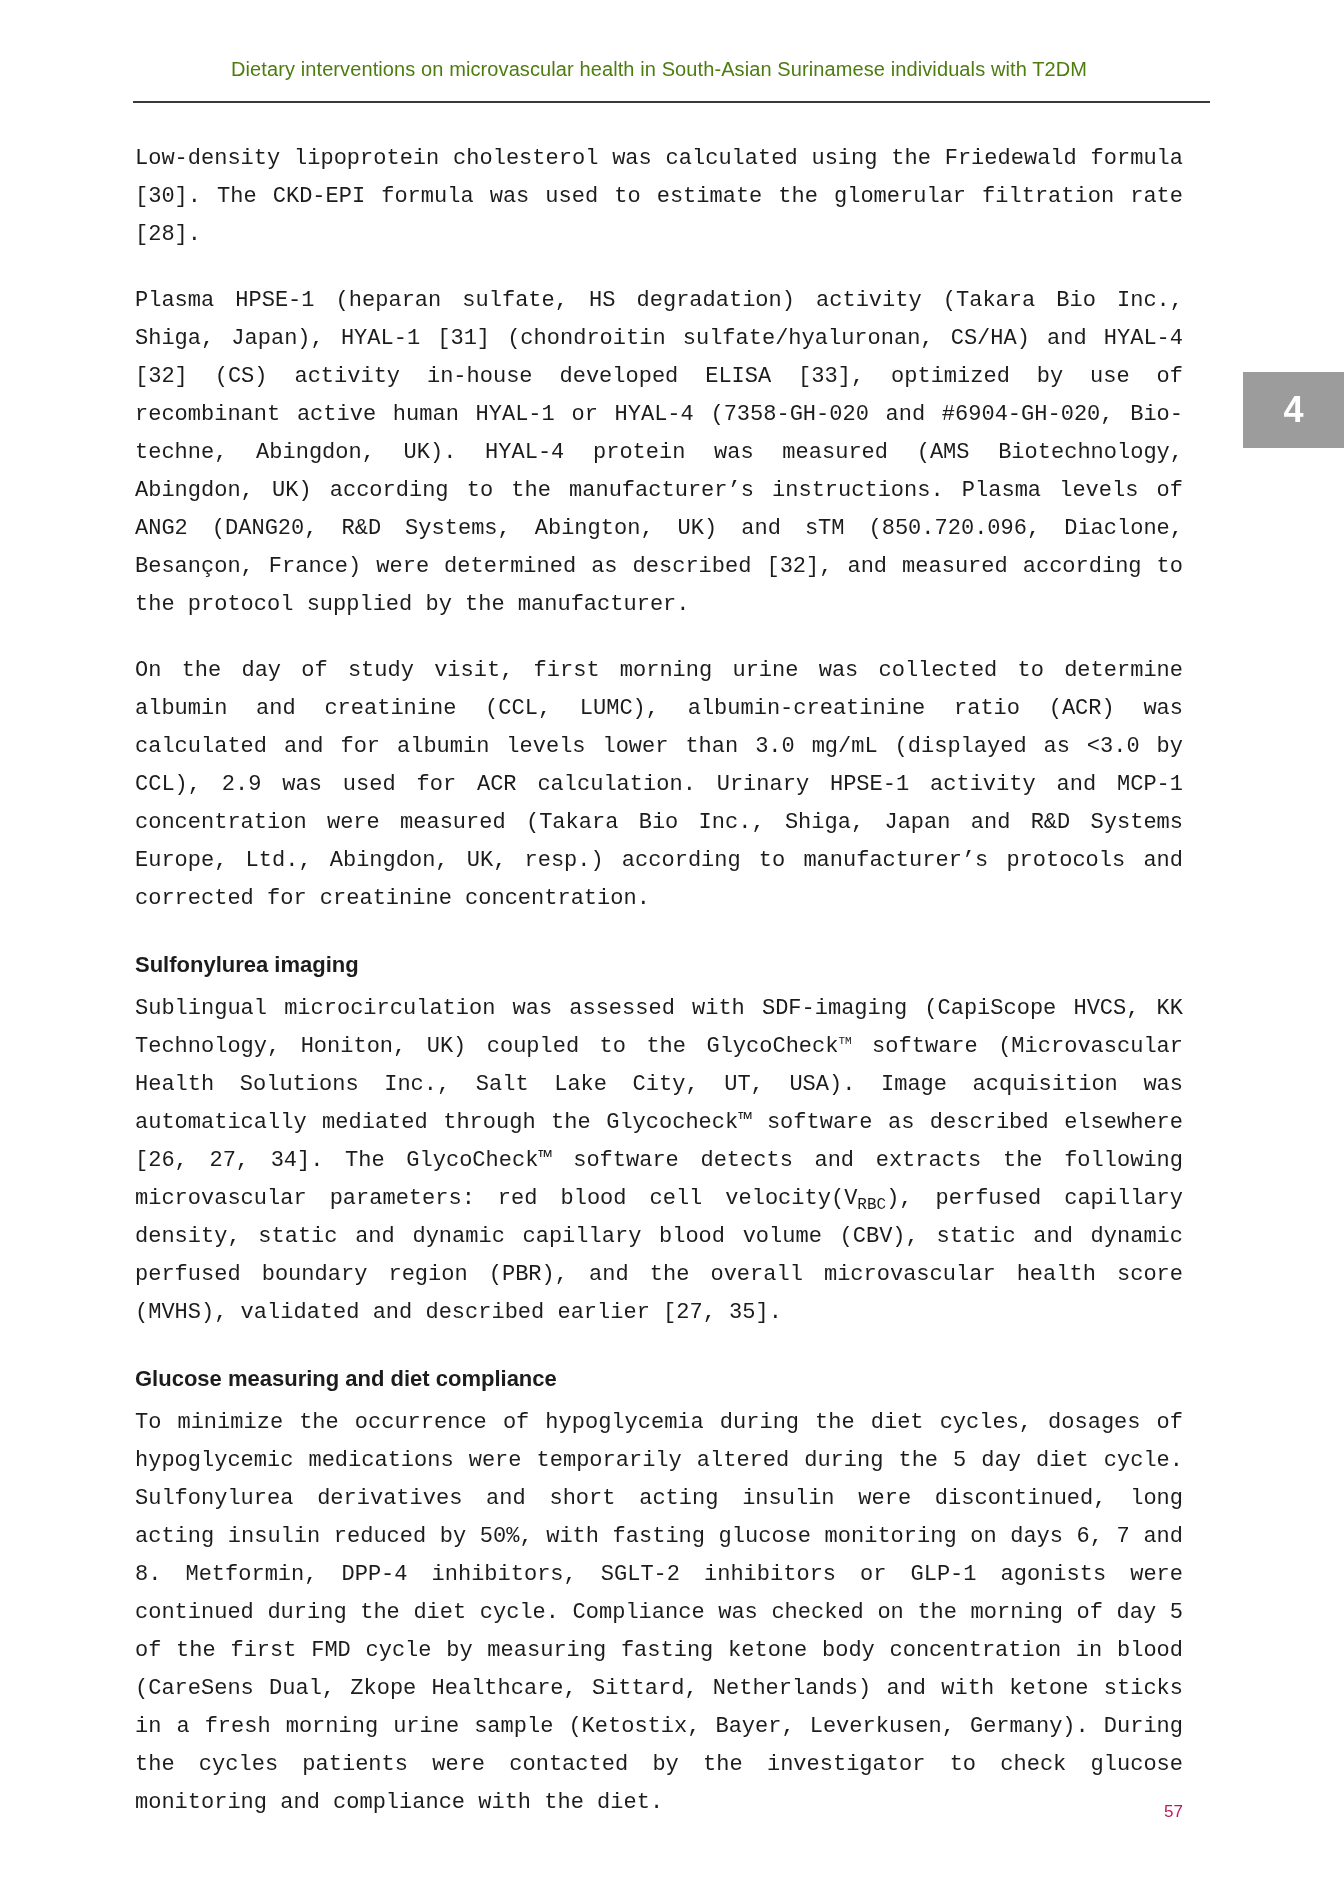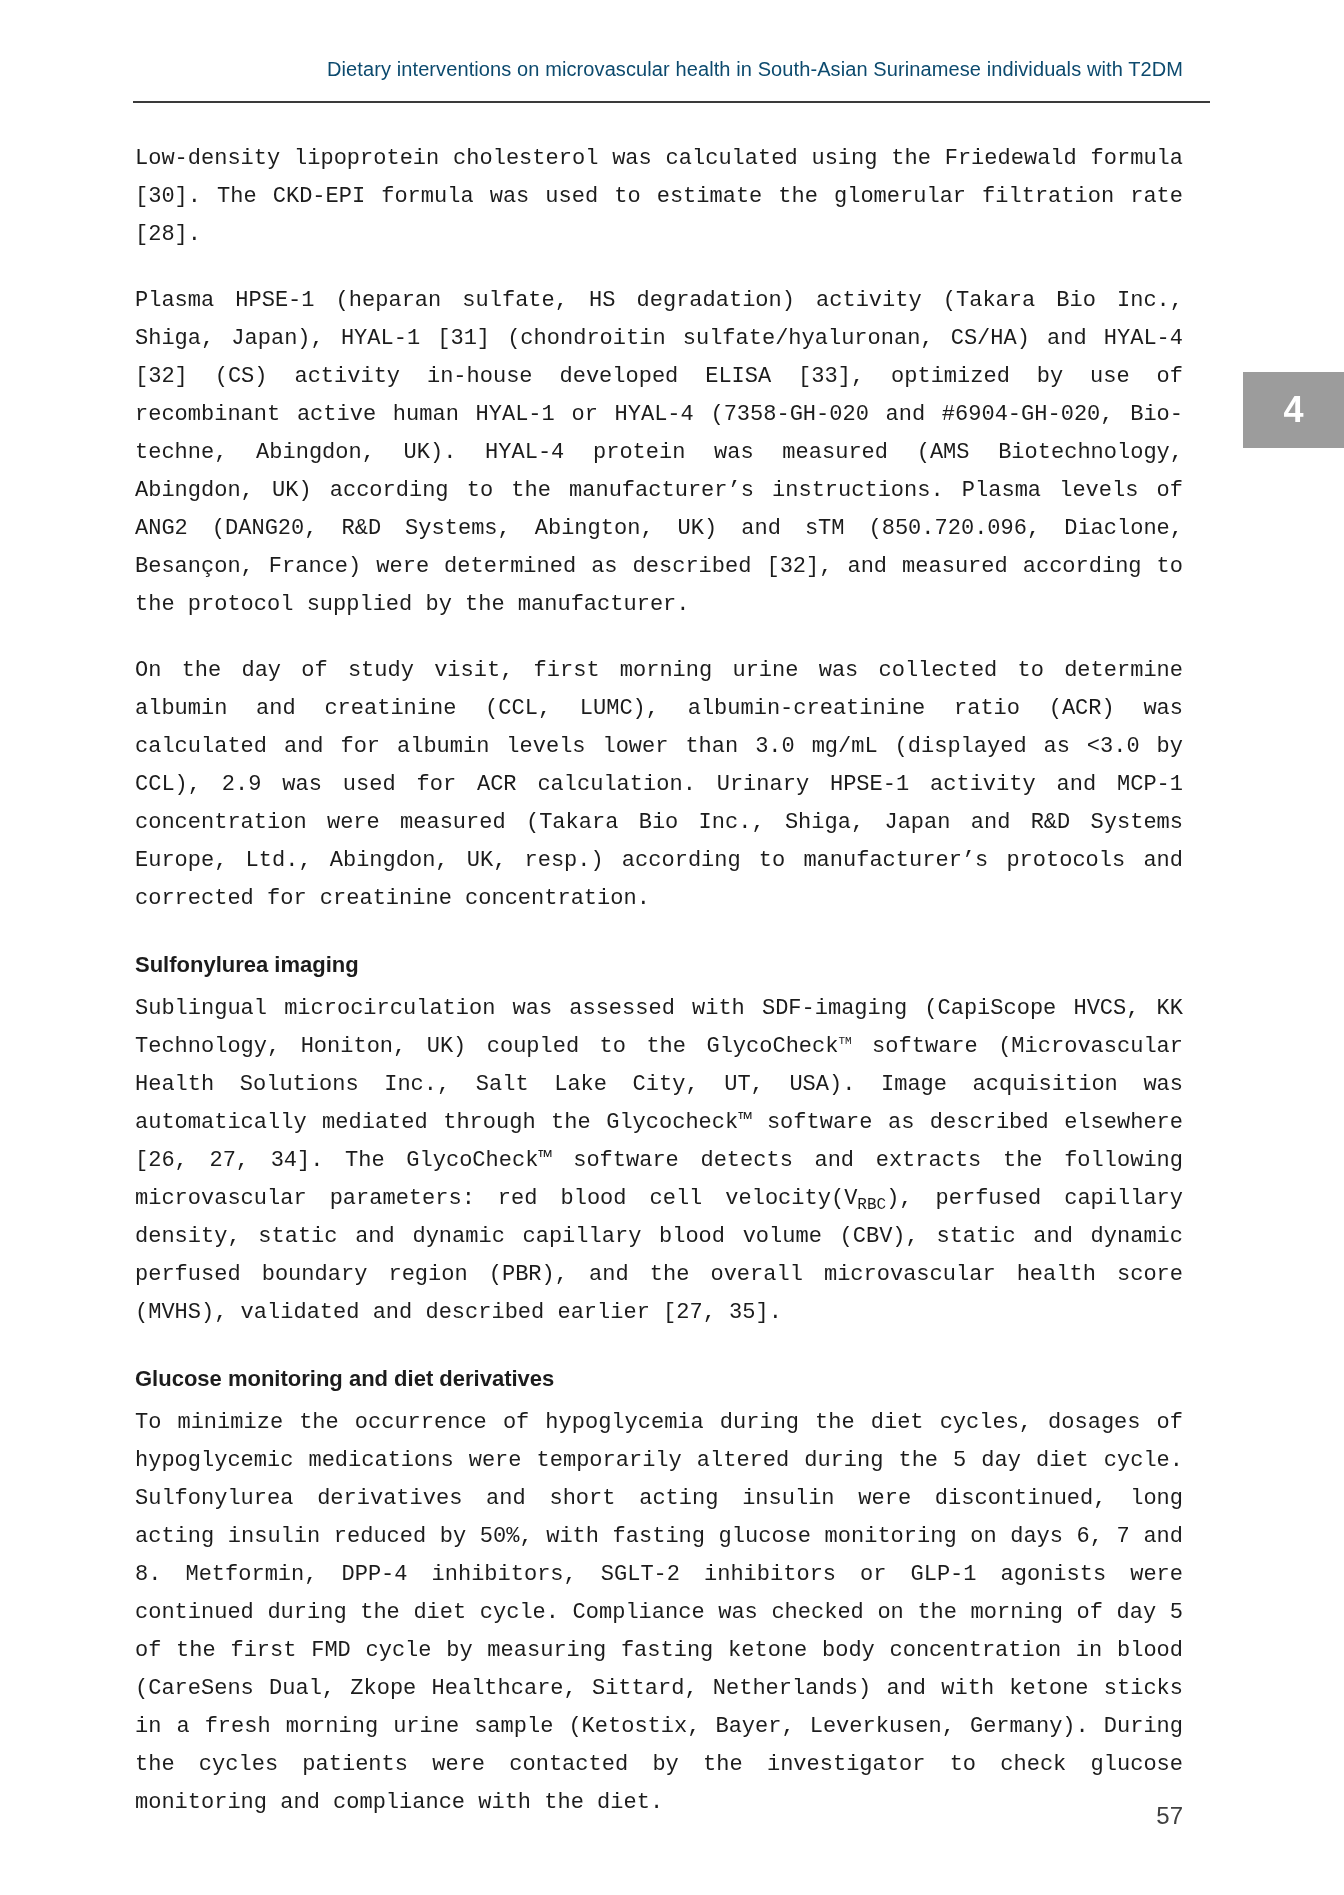--- a/index.html
+++ b/index.html
@@ -11,24 +11,24 @@
     font-family: "Liberation Sans", sans-serif;
     color: #1c1c1c;
     overflow: hidden;
     margin: 0 auto;
   }
   .running-header {
     position: absolute;
     left: 135px;
     top: 58px;
     width: 1048px;
-    text-align: right;
+    text-align: center;
     font-size: 20px;
     letter-spacing: 0.1px;
-    color: #0c4a6e;
+    color: #4d7c0f;
     white-space: nowrap;
   }
   .header-rule {
     position: absolute;
     left: 133px;
     top: 101px;
     width: 1077px;
     height: 2px;
     background: #3a3a3a;
   }
@@ -73,22 +73,22 @@
     font-size: 16px;
     line-height: 0;
     vertical-align: sub;
   }
   .page-number {
     position: absolute;
     left: 135px;
     top: 1802px;
     width: 1048px;
     text-align: right;
-    font-size: 24px;
-    color: #404040;
+    font-size: 17px;
+    color: #be185d;
   }
 </style>
 </head>
 <body>
 
 <div class="page">
 
   <div class="running-header">
     <span>Dietary interventions on microvascular health in South-Asian Surinamese individuals with T2DM</span>
   </div>
@@ -106,21 +106,21 @@
     <p>Plasma HPSE-1 (heparan sulfate, HS degradation) activity (Takara Bio Inc., Shiga, Japan), HYAL-1 [31] (chondroitin sulfate/hyaluronan, CS/HA) and HYAL-4 [32] (CS) activity in-house developed ELISA [33], optimized by use of recombinant active human HYAL-1 or HYAL-4 (7358-GH-020 and #6904-GH-020, Bio-techne, Abingdon, UK). HYAL-4 protein was measured (AMS Biotechnology, Abingdon, UK) according to the manufacturer’s instructions. Plasma levels of ANG2 (DANG20, R&amp;D Systems, Abington, UK) and sTM (850.720.096, Diaclone, Besançon, France) were determined as described [32], and measured according to the protocol supplied by the manufacturer.</p>
 
     <p>On the day of study visit, first morning urine was collected to determine albumin and creatinine (CCL, LUMC), albumin-creatinine ratio (ACR) was calculated and for albumin levels lower than 3.0 mg/mL (displayed as &lt;3.0 by CCL), 2.9 was used for ACR calculation. Urinary HPSE-1 activity and MCP-1 concentration were measured (Takara Bio Inc., Shiga, Japan and R&amp;D Systems Europe, Ltd., Abingdon, UK, resp.) according to manufacturer’s protocols and corrected for creatinine concentration.</p>
 
     <h3>Sulfonylurea imaging</h3>
 
     <p>
       <span>Sublingual microcirculation was assessed with SDF-imaging (CapiScope HVCS, KK Technology, Honiton, UK) coupled to the GlycoCheck</span><sup>TM</sup><span> software (Microvascular Health Solutions Inc., Salt Lake City, UT, USA). Image acquisition was automatically mediated through the Glycocheck™ software as described elsewhere [26, 27, 34]. The GlycoCheck™ software detects and extracts the following microvascular parameters: red blood cell velocity(V</span><sub>RBC</sub><span>), perfused capillary density, static and dynamic capillary blood volume (CBV), static and dynamic perfused boundary region (PBR), and the overall microvascular health score (MVHS), validated and described earlier [27, 35].</span>
     </p>
 
-    <h3>Glucose monitoring and diet derivatives</h3>
+    <h3>Glucose measuring and diet compliance</h3>
 
     <p>To minimize the occurrence of hypoglycemia during the diet cycles, dosages of hypoglycemic medications were temporarily altered during the 5 day diet cycle. Sulfonylurea derivatives and short acting insulin were discontinued, long acting insulin reduced by 50%, with fasting glucose monitoring on days 6, 7 and 8. Metformin, DPP-4 inhibitors, SGLT-2 inhibitors or GLP-1 agonists were continued during the diet cycle. Compliance was checked on the morning of day 5 of the first FMD cycle by measuring fasting ketone body concentration in blood (CareSens Dual, Zkope Healthcare, Sittard, Netherlands) and with ketone sticks in a fresh morning urine sample (Ketostix, Bayer, Leverkusen, Germany). During the cycles patients were contacted by the investigator to check glucose monitoring and compliance with the diet.</p>
 
   </main>
 
   <div class="page-number">57</div>
 
 </div>
 
 </body></html>

